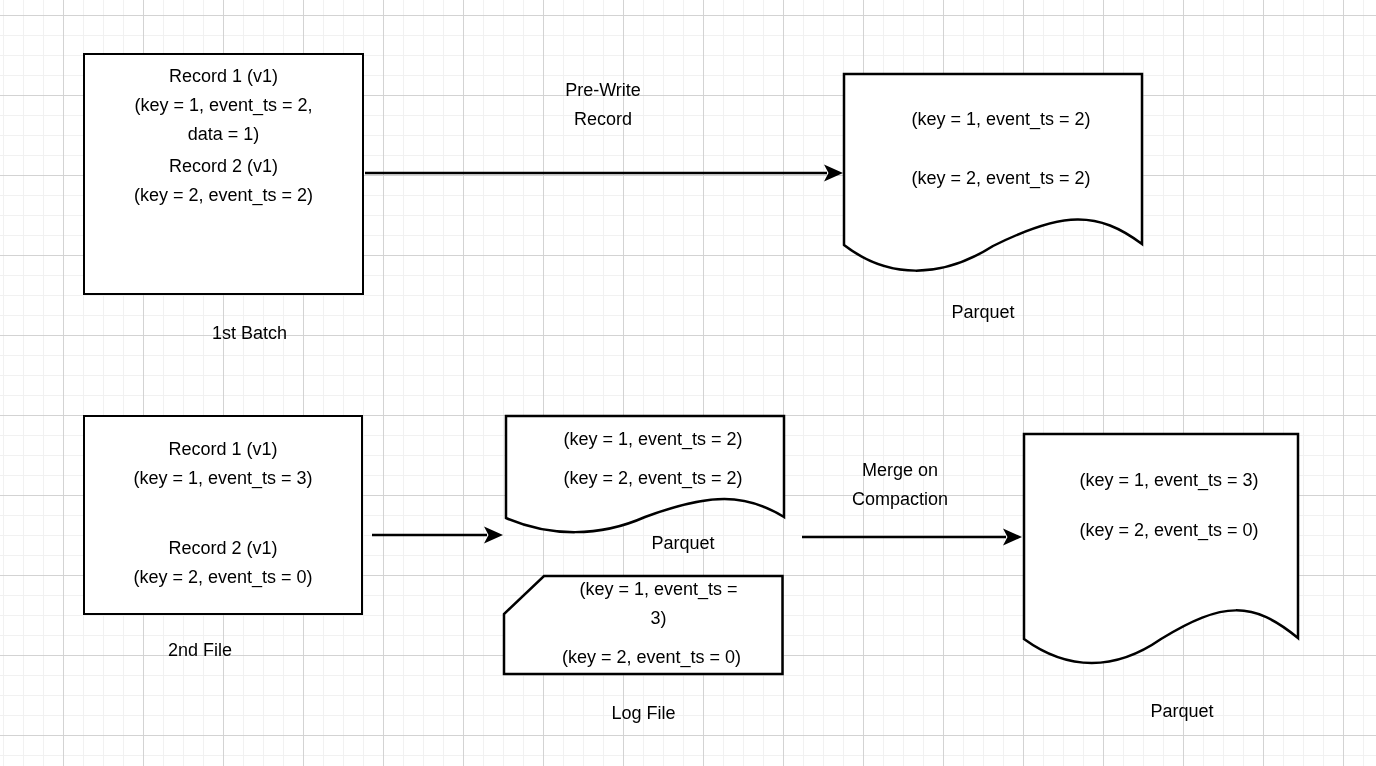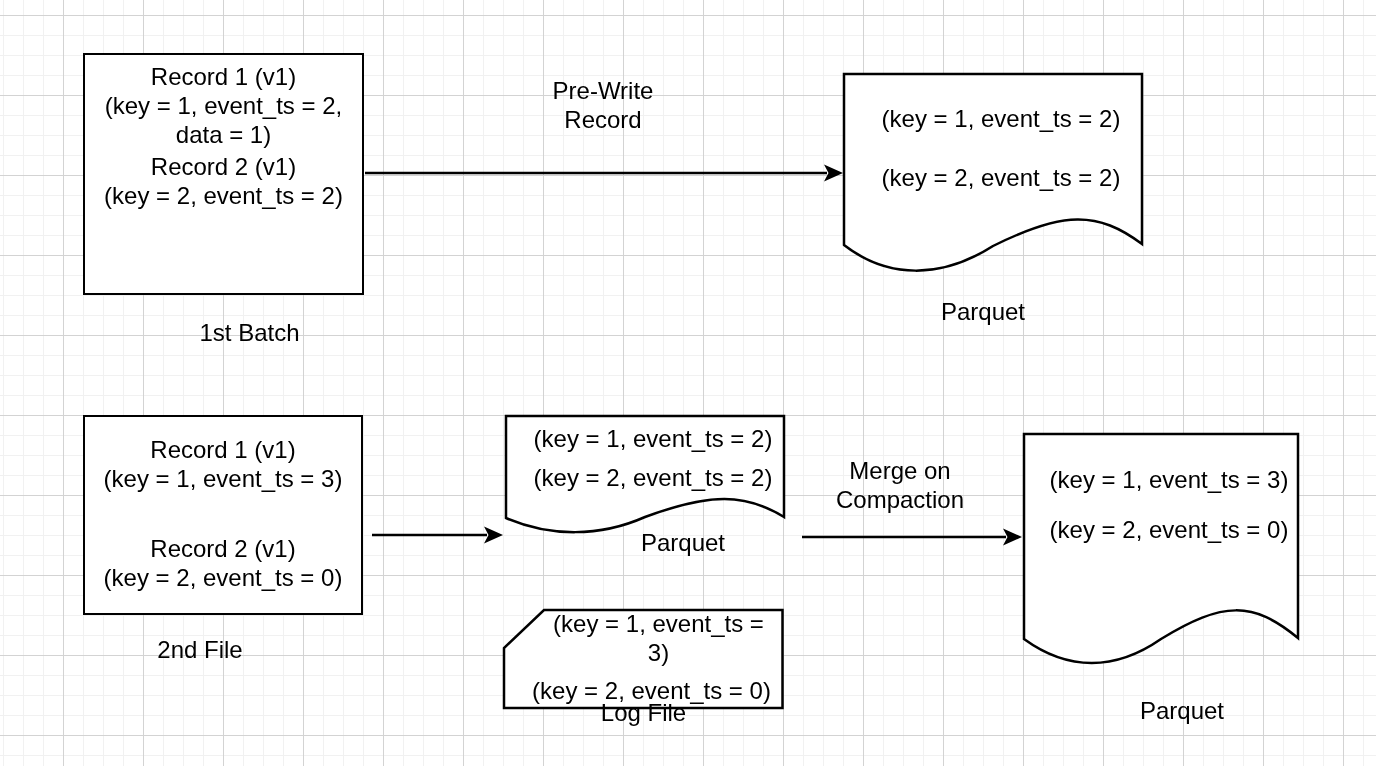--- a/index.html
+++ b/index.html
@@ -2,21 +2,21 @@
 <html><head>
 <meta charset="utf-8">
 <style>
   html,body{margin:0;padding:0;background:#fff;}
   .canvas{
     position:relative;
     width:1376px;height:766px;
     overflow:hidden;
     color:#000;
     font-family:"Liberation Sans", sans-serif;
-    font-size:24px;
+    font-size:18px;
     background-color:#ffffff;
     background-image:
       linear-gradient(#d3d3d3 1px, transparent 1px),
       linear-gradient(90deg, #d3d3d3 1px, transparent 1px),
       linear-gradient(#f1f1f1 1px, transparent 1px),
       linear-gradient(90deg, #f1f1f1 1px, transparent 1px);
     background-size:80px 80px,80px 80px,20px 20px,20px 20px;
     background-position:0 15px,63px 0,0 15px,3px 0;
   }
   .shape-box{
@@ -87,21 +87,21 @@
 
   <div class="doc" style="left:505px;top:415px;width:280px;height:125px;">
     <svg width="280" height="125" viewBox="0 0 280 125">
       <path d="M1,1 H279 V102 C240,78 205,78 140,102 C95,122 45,122 1,103 Z" fill="#ffffff" stroke="#000000" stroke-width="2.5"></path>
     </svg>
     <div class="doc-line" style="top:11px;">(key = 1, event_ts = 2)</div>
     <div class="doc-line" style="top:50px;">(key = 2, event_ts = 2)</div>
   </div>
   <div class="shape-label" style="left:583px;top:522px;width:200px;">Parquet</div>
 
-  <div class="doc" style="left:503px;top:609px;width:281px;height:100px;">
+  <div class="doc" style="left:503px;top:575px;width:281px;height:100px;">
     <svg width="281" height="100" viewBox="0 0 281 100">
       <path d="M41,1 H279.5 V99 H1 V39 Z" fill="#ffffff" stroke="#000000" stroke-width="2.5"></path>
     </svg>
     <div class="doc-line pre" style="top:0px;left:14px;line-height:29px;white-space:pre-line;">(key = 1, event_ts =
 3)</div>
     <div class="doc-line" style="top:69px;">(key = 2, event_ts = 0)</div>
   </div>
   <div class="shape-label" style="left:503px;top:692px;width:281px;">Log File</div>
 
   <div class="doc" style="left:1023px;top:433px;width:276px;height:245px;">

